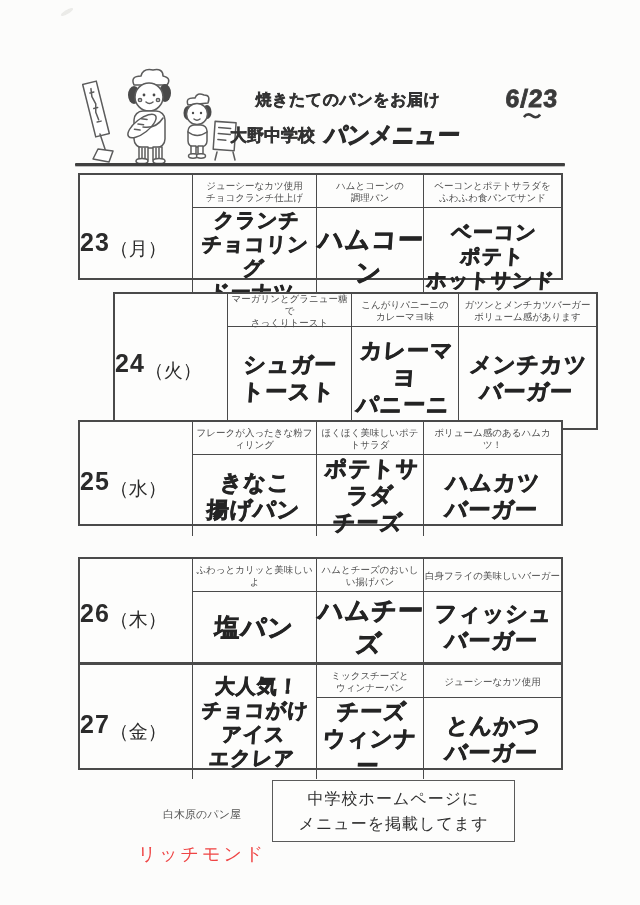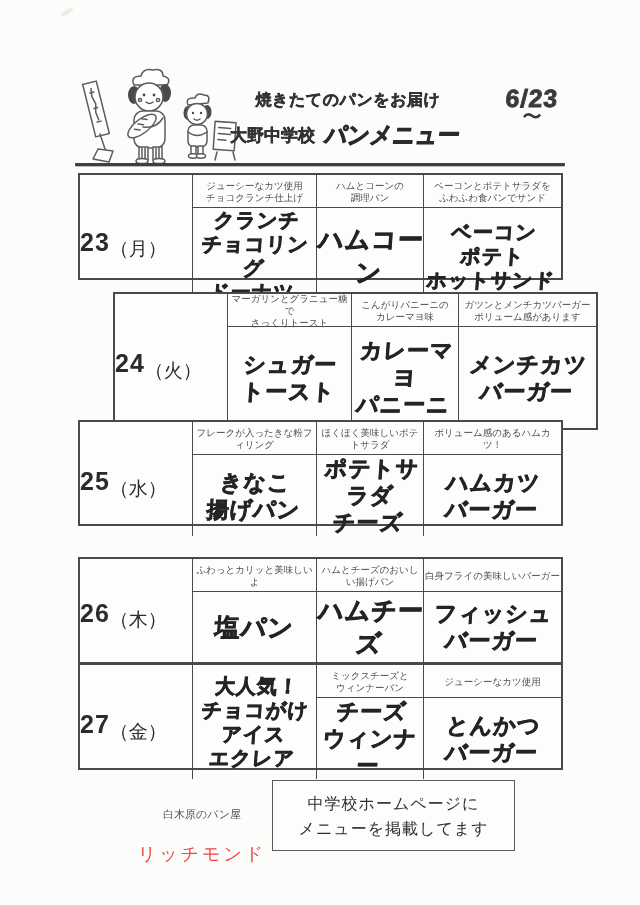--- a/index.html
+++ b/index.html
@@ -57,21 +57,21 @@
   .row-2{top:292px;height:138px;margin-left:35px;}
   .row-3{top:420px;height:106px;}
   .row-4{top:542px;height:107px;margin-top:15px;}
   .row-5{top:663px;height:107px;}
 
   
   .bakery{position:absolute;left:126px;top:807px;width:152px;text-align:center;}
   .bakery-sub{font-size:11px;color:#555;}
   .bakery-name{margin-top:20px;font-size:18px;letter-spacing:3px;color:#ef4444;}
   .notice-box{
-    position:absolute;left:272px;top:780px;width:243px;height:71px;box-sizing:border-box;
+    position:absolute;left:272px;top:780px;width:243px;height:62px;box-sizing:border-box;
     border:1.5px solid #5a5a5a;background:#fdfdfc;
     display:flex;align-items:center;justify-content:center;text-align:center;
     font-size:16px;line-height:25px;color:#2f2f2f;white-space:pre-line;letter-spacing:1px;
   }
 
   svg .ln{fill:none;stroke:#5c5c5c;stroke-width:1.5;stroke-linecap:round;stroke-linejoin:round;}
   svg .fw{fill:#fff;stroke:#5c5c5c;stroke-width:1.5;stroke-linejoin:round;}
   svg .hr{fill:#4a4a4a;stroke:none;}
 </style>
 </head>

